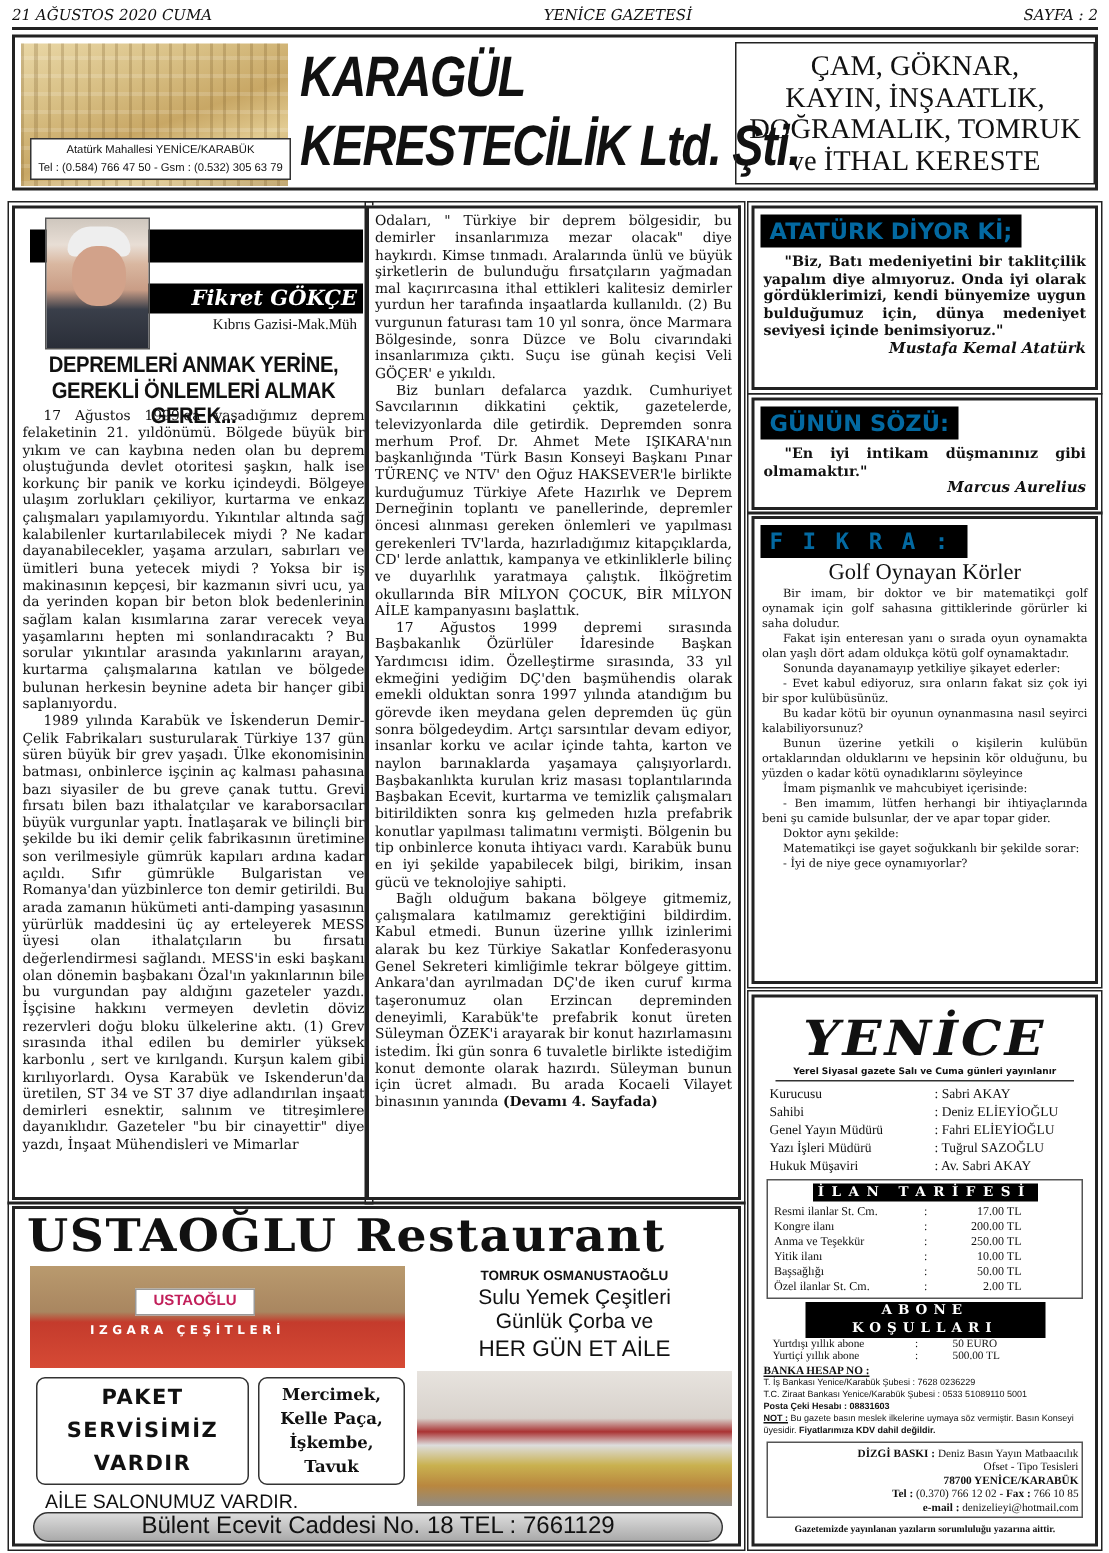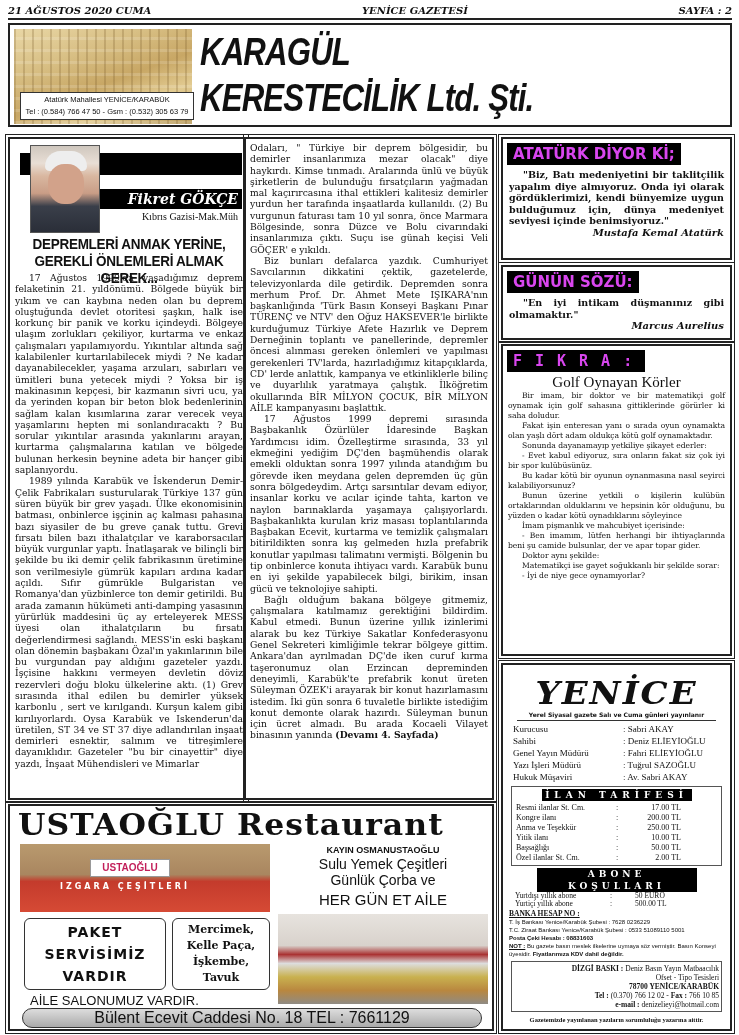--- a/index.html
+++ b/index.html
@@ -1,17 +1,17 @@
 <!DOCTYPE html>
 <html><head>
 <meta charset="utf-8">
 <style>
 *{box-sizing:border-box;margin:0;padding:0}
 body{width:739px;height:1035px;background:#fff;font-family:"DejaVu Serif",serif;color:#111;position:relative;overflow:hidden}
-.hdr{position:absolute;left:8px;top:2px;width:724px;height:18px;display:flex;justify-content:space-between;align-items:center;font-family:"DejaVu Serif",serif;font-weight:bold;font-style:italic;font-size:10px;border-bottom:2px solid #222}
+.hdr{position:absolute;left:8px;top:2px;width:724px;height:18px;display:flex;justify-content:space-between;align-items:center;font-family:"DejaVu Serif",serif;font-weight:normal;font-style:italic;font-size:10px;border-bottom:2px solid #222}
 .box{position:absolute;border:2px solid #222;background:#fff}
 .dbl{outline:1px solid #222;outline-offset:2px}
 
 .ad1{left:8px;top:23px;width:724px;height:104px}
 .ad1 .photo{position:absolute;left:4px;top:4px;width:178px;height:95px;background:linear-gradient(160deg,#e9d7a6 0%,#d8bf84 30%,#c8a765 55%,#e2cb91 75%,#b89a5a 100%)}
 .ad1 .photo .stripes{position:absolute;inset:0;background:repeating-linear-gradient(90deg,rgba(120,90,40,.25) 0 2px,transparent 2px 9px),repeating-linear-gradient(0deg,rgba(255,255,255,.15) 0 3px,transparent 3px 12px)}
 .ad1 .addr{position:absolute;left:6px;bottom:4px;width:174px;background:#fff;border:1px solid #333;font-family:"Liberation Sans",sans-serif;font-size:7.5px;text-align:center;line-height:12px;padding:1px}
 .ad1 .brand{position:absolute;left:190px;top:4px;font-family:"Liberation Sans",sans-serif;font-weight:bold;font-style:italic;font-size:38px;line-height:46px;transform:scaleX(.82);transform-origin:left top;letter-spacing:-1px}
 .ad1 .prods{position:absolute;left:480px;top:3px;width:240px;height:95px;border:1px solid #222;font-family:"Liberation Serif",serif;font-size:19px;line-height:21px;text-align:center;padding-top:5px}
 
@@ -30,21 +30,21 @@
 .art .col1{position:absolute;left:5px;top:133px;width:228px}
 
 .mid{left:246px;top:137px;width:248px;height:663px;border-left:none}
 .mid .col2{position:absolute;left:4px;top:3px;width:238px}
 .mid .col2 b{font-weight:bold}
 
 .rbox{position:absolute;left:501px;border:2px solid #222;background:#fff}
 .ata{top:137px;width:231px;height:123px}
 .gun{top:265px;width:231px;height:75px}
 .fik{top:344px;width:231px;height:312px}
-.tag{display:inline-block;background:#000;color:#d946ef;font-family:"DejaVu Sans",sans-serif;font-weight:bold;font-size:15px;line-height:20px;padding:1px 6px;margin:4px 0 0 4px}
+.tag{display:inline-block;background:#000;color:#0369a1;font-family:"DejaVu Sans",sans-serif;font-weight:bold;font-size:15px;line-height:20px;padding:1px 6px;margin:4px 0 0 4px}
 .quote{font-family:"DejaVu Serif",serif;font-weight:bold;font-size:9.5px;line-height:11.5px;padding:4px 6px 0 6px;text-align:justify}
 .quote p{text-indent:14px}
 .sig{text-align:right;font-style:italic;font-weight:bold;font-size:10px;padding-right:6px}
 .fik .tag{letter-spacing:13px;font-family:"DejaVu Sans Mono",monospace;padding-right:0}
 .fik .ftitle{font-family:"Liberation Serif",serif;font-size:15px;text-align:center;margin-top:2px}
 .fik .fbody{font-family:"DejaVu Serif",serif;font-size:7.6px;line-height:10px;padding:0 5px;text-align:justify}
 .fik .fbody p{text-indent:14px}
 
 .imp{top:663px;width:231px;height:368px}
 .imp .logo{font-family:"DejaVu Serif",serif;font-weight:900;font-style:italic;font-size:34px;text-align:center;letter-spacing:2px;line-height:36px;margin-top:10px;transform:scaleY(.95)}
@@ -98,20 +98,26 @@
     <div class="stripes"></div>
     <div class="addr">
       <div>Atatürk Mahallesi YENİCE/KARABÜK</div>
       <div>Tel : (0.584) 766 47 50 - Gsm : (0.532) 305 63 79</div>
     </div>
   </div>
   <div class="brand">
     <div>KARAGÜL</div>
     <div>KERESTECİLİK Ltd. Şti.</div>
   </div>
+  <div class="prods">
+    <div>ÇAM, GÖKNAR,</div>
+    <div>KAYIN, İNŞAATLIK,</div>
+    <div>DOĞRAMALIK, TOMRUK</div>
+    <div>ve İTHAL KERESTE</div>
+  </div>
 </div>
 
 <div class="box art dbl">
   <div class="author">
     <div class="bar1"></div>
     <div class="bar2"></div>
     <div class="pic">
         <div class="hair"></div>
         <div class="face"></div>
       </div>
@@ -256,21 +262,21 @@
   <div class="foot">Gazetemizde yayınlanan yazıların sorumluluğu yazarına aittir.</div>
 </div>
 
 <div class="box rest dbl">
   <div class="rtitle">USTAOĞLU Restaurant</div>
   <div class="shop">
     <div class="sign">USTAOĞLU</div>
     <div class="izg">IZGARA ÇEŞİTLERİ</div>
   </div>
   <div class="info">
-    <div class="owner">KAYIN OSMANUSTAOĞLU</div>
+    <div class="owner">TOMRUK OSMANUSTAOĞLU</div>
     <div class="menu">Sulu Yemek Çeşitleri</div>
     <div class="menu">Günlük Çorba ve</div>
     <div class="her">HER GÜN  ET AİLE</div>
   </div>
   <div class="paket">
     <div>PAKET</div>
     <div>SERVİSİMİZ</div>
     <div>VARDIR</div>
   </div>
   <div class="mer">

